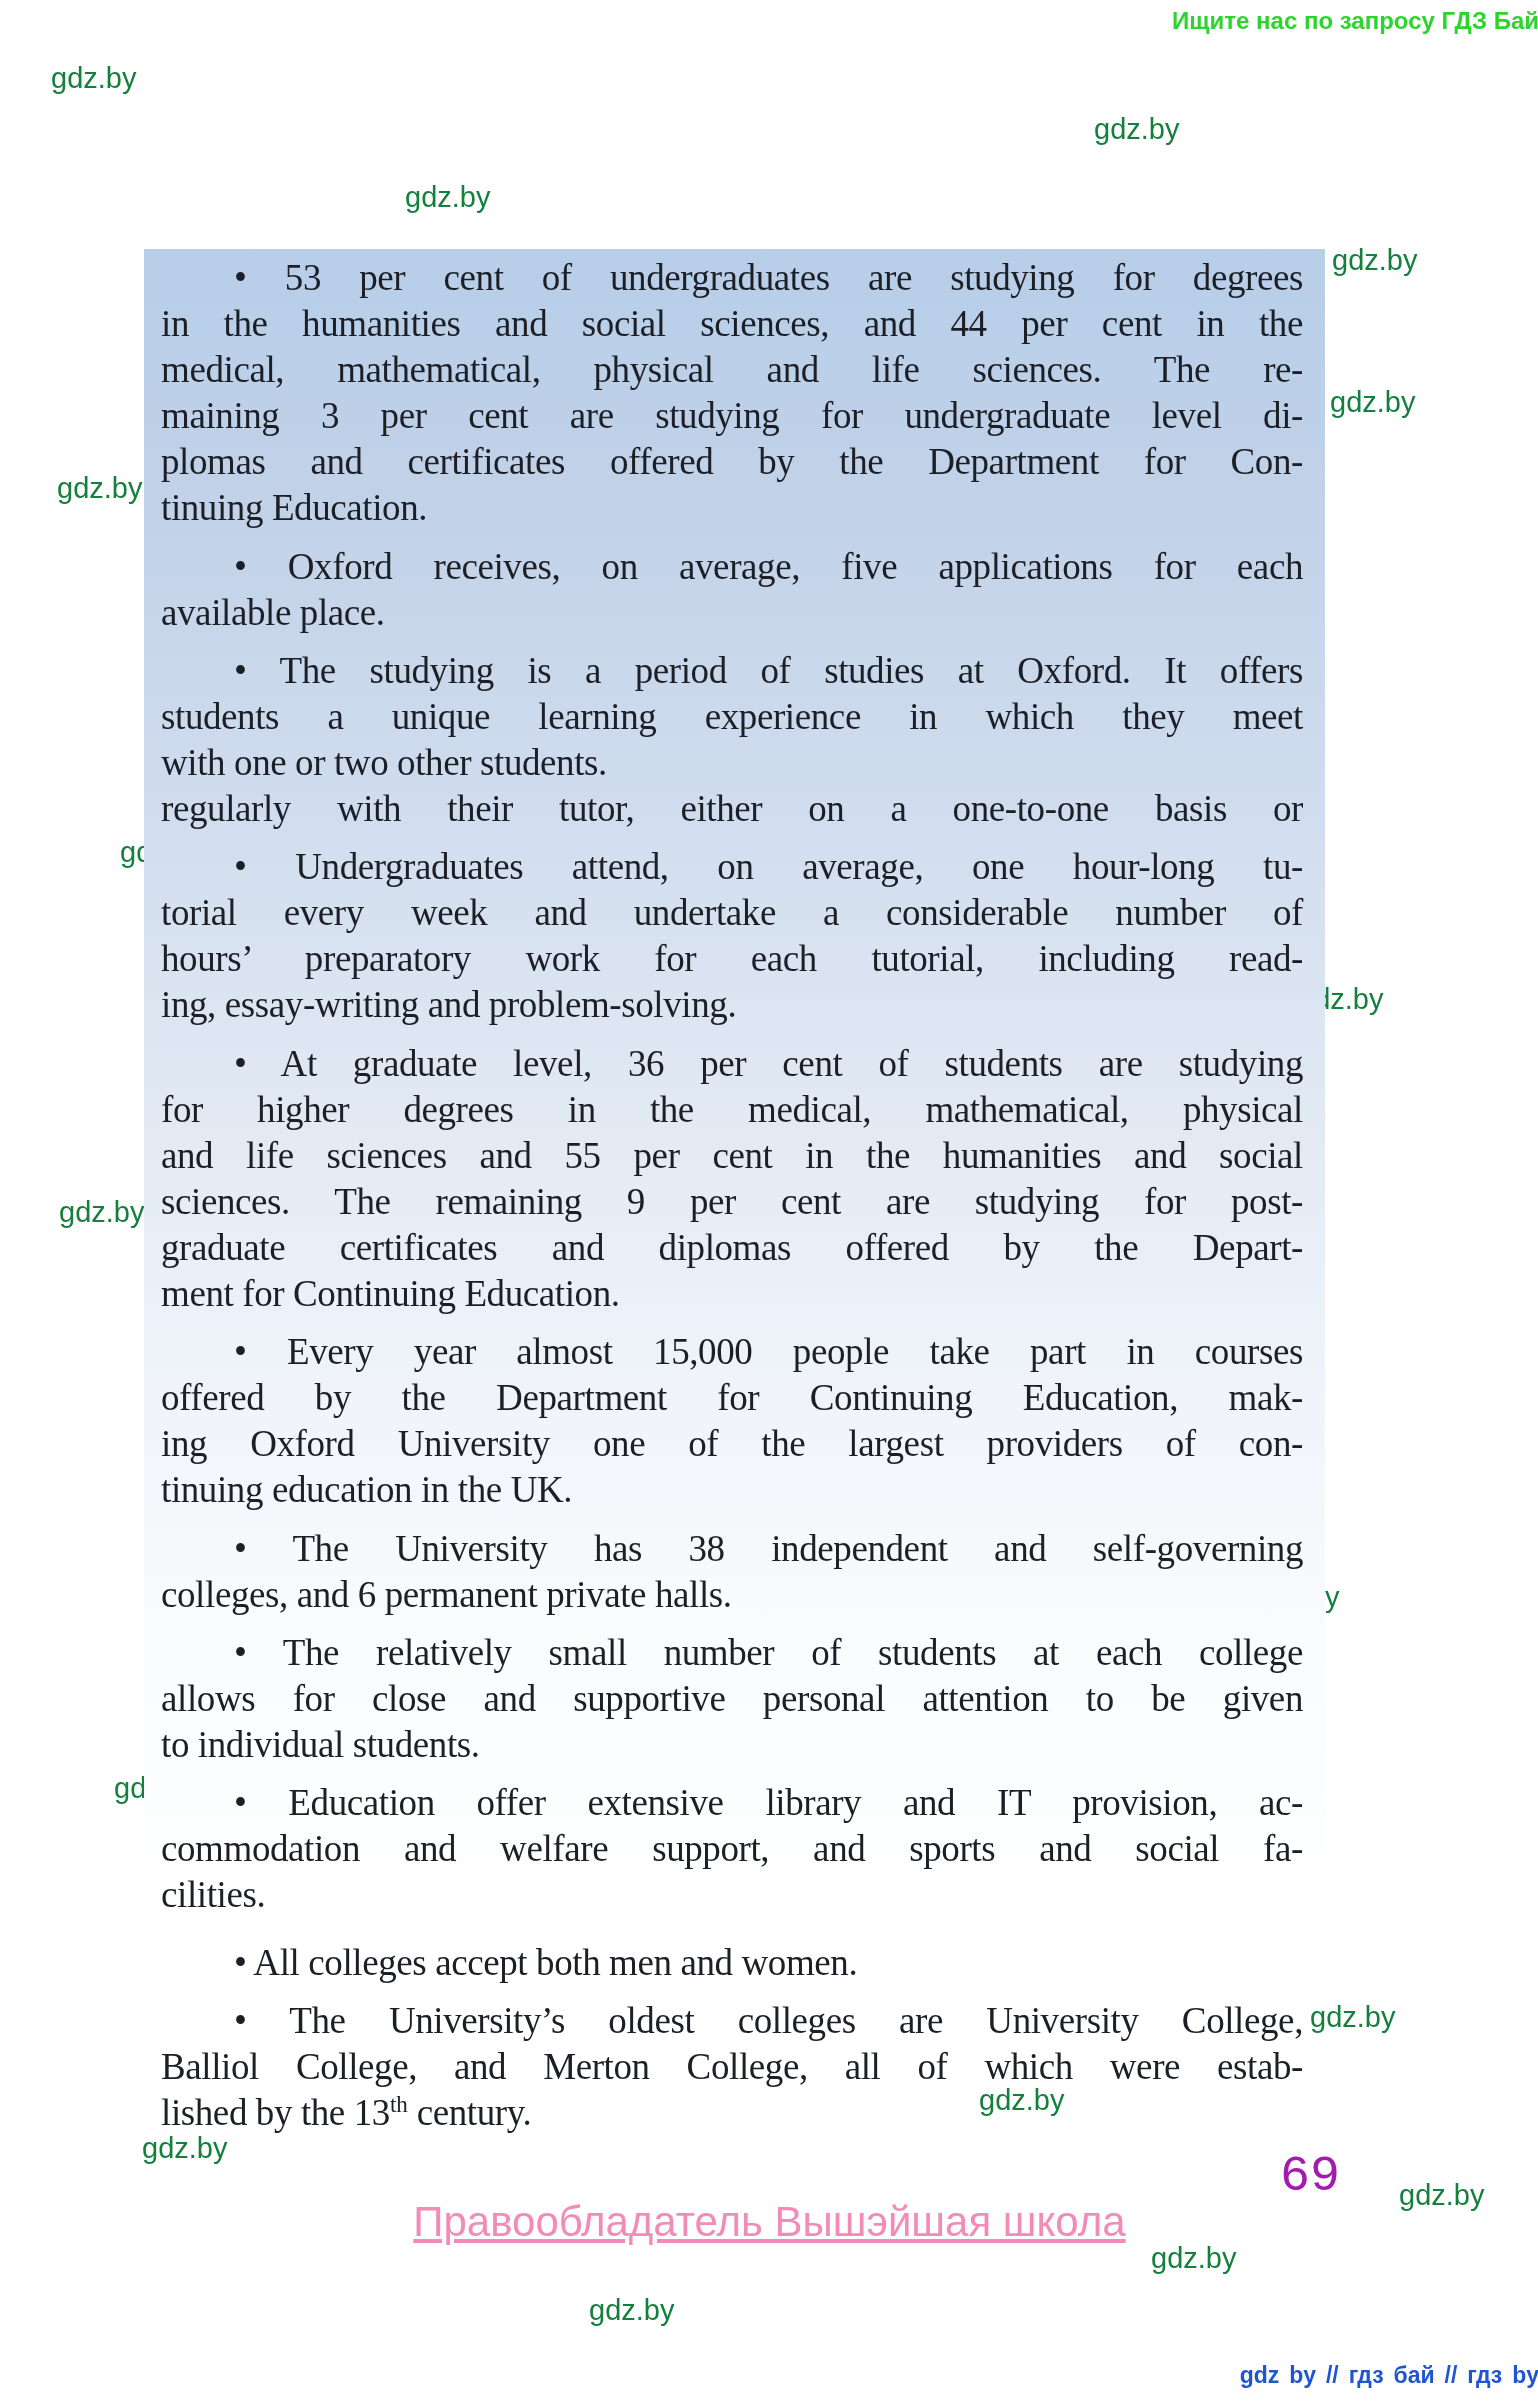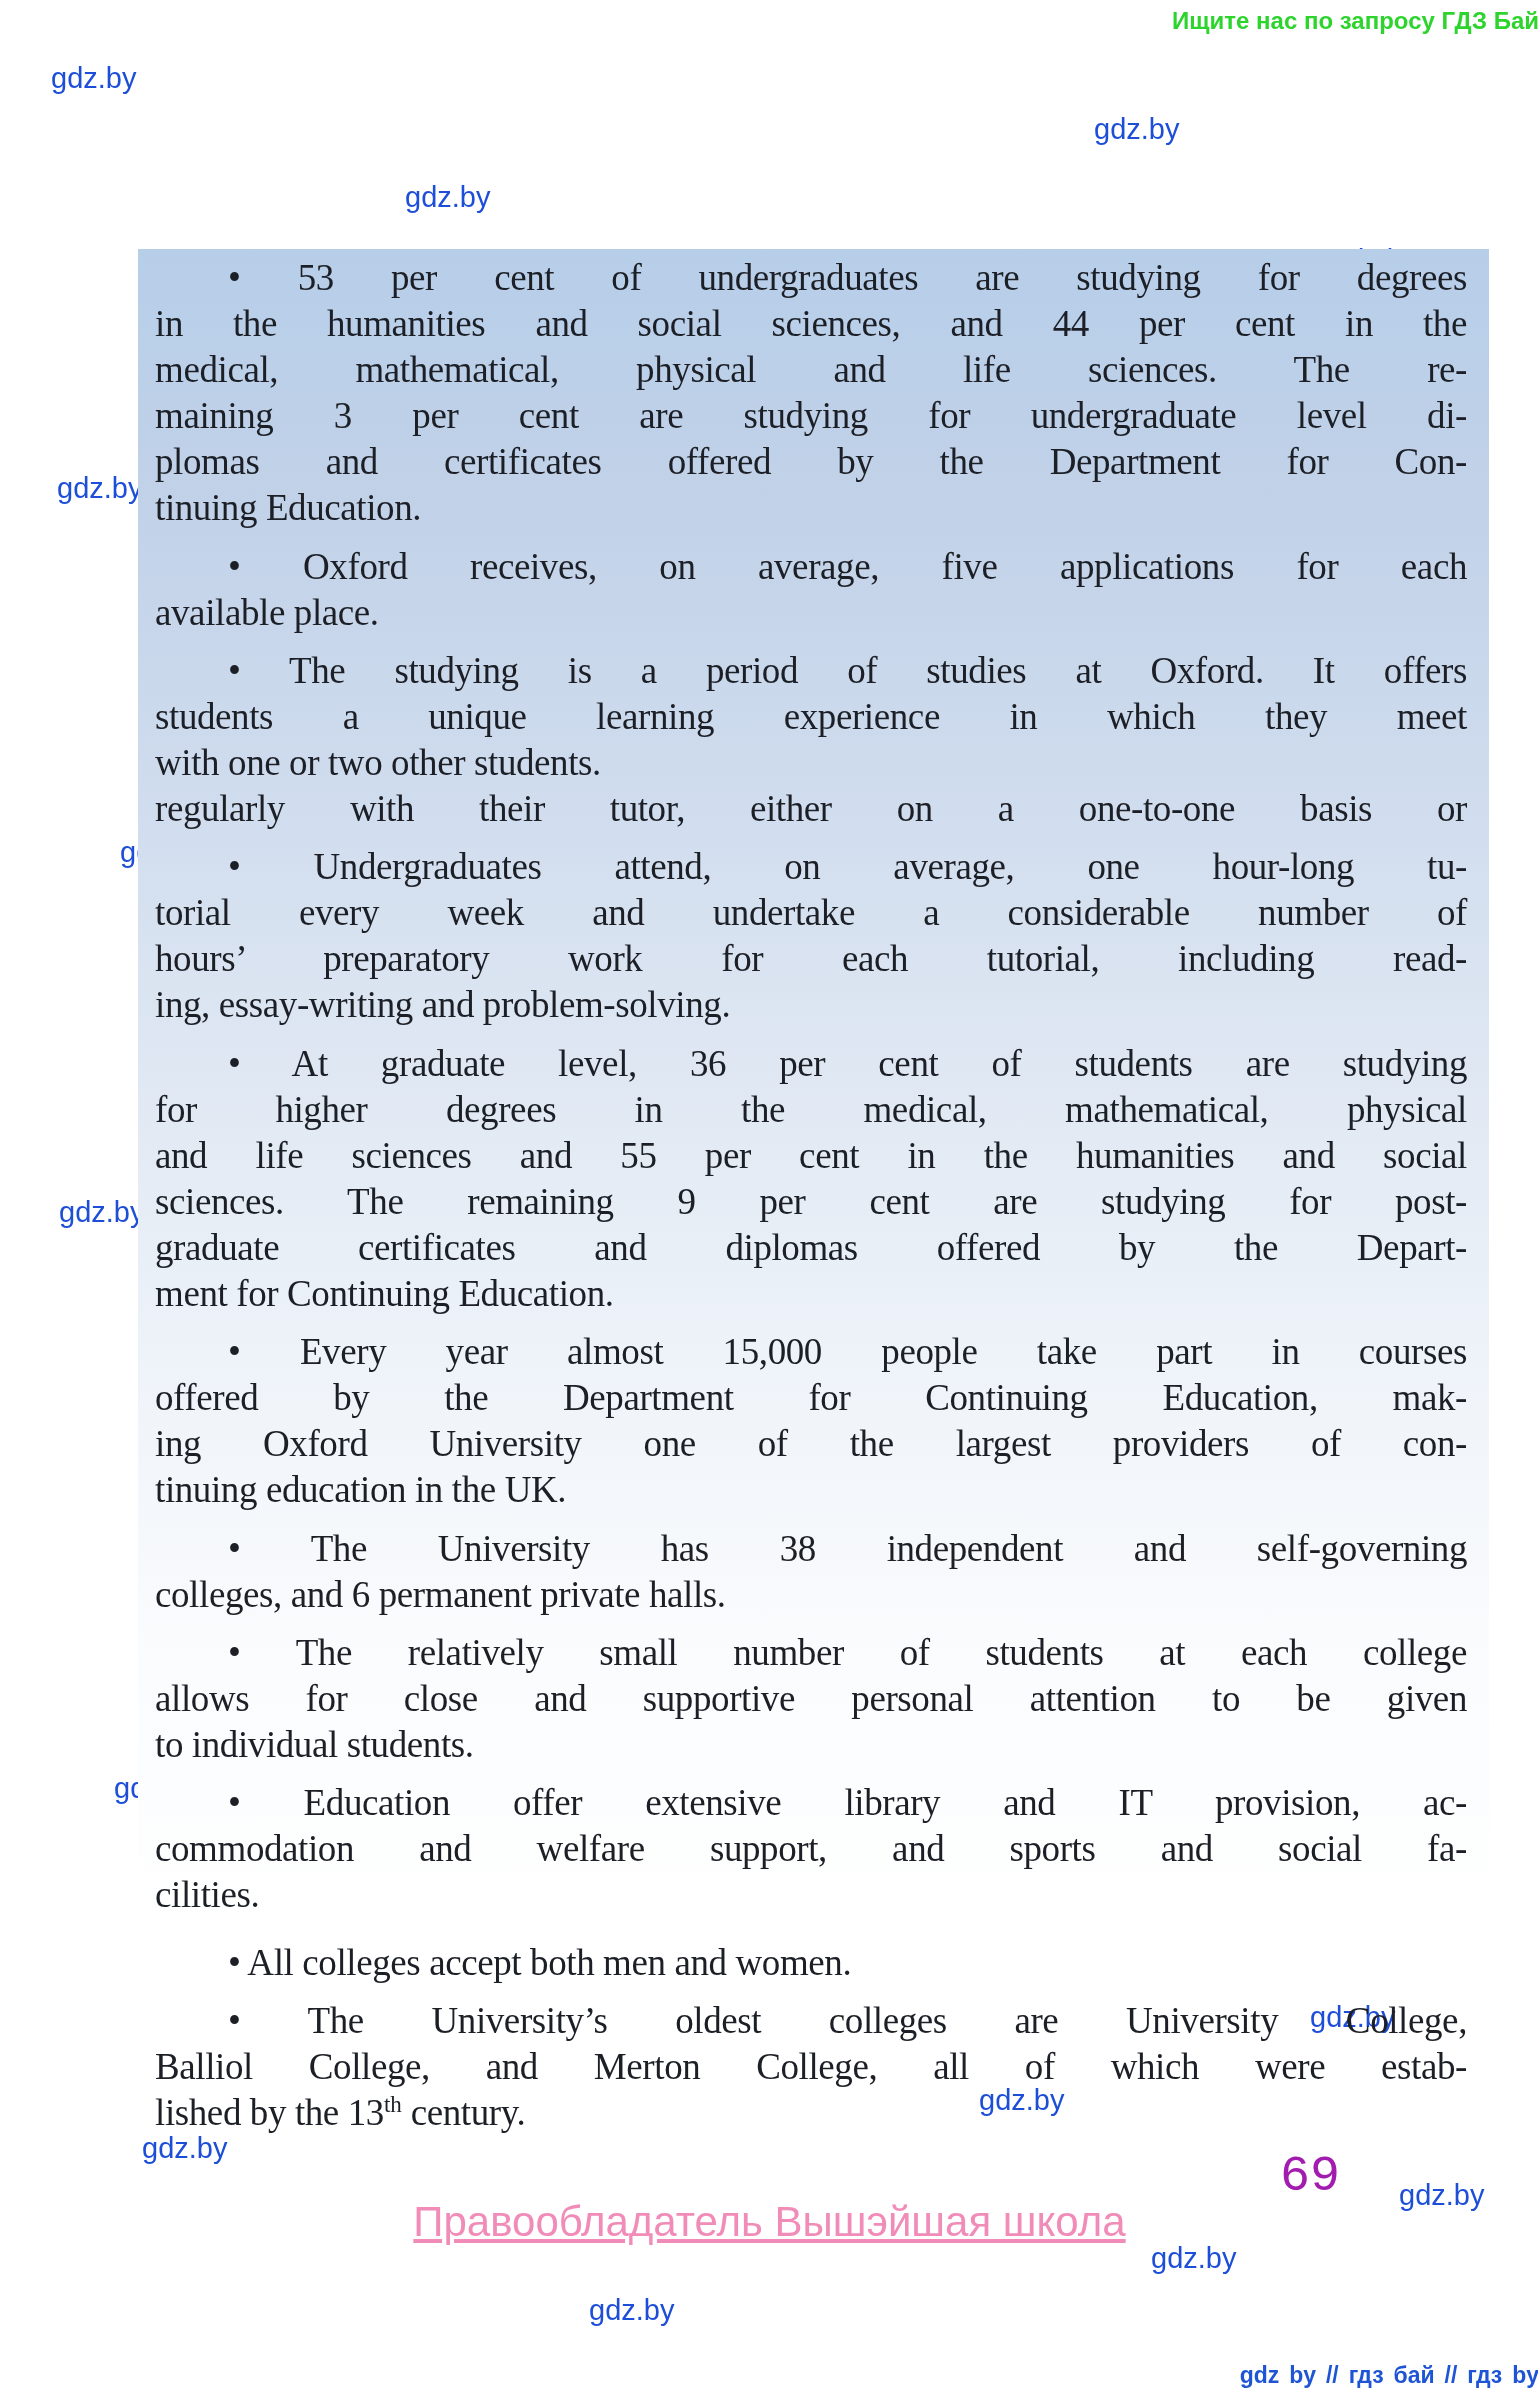--- a/index.html
+++ b/index.html
@@ -13,26 +13,26 @@
   .promo{
     position:absolute;top:7px;left:0;right:0;
     text-align:right;
     font-family:"Liberation Sans","DejaVu Sans",sans-serif;
     font-size:24px;font-weight:bold;
     color:#2ed42e;
   }
   .wm{
     position:absolute;
     font-family:"Liberation Sans","DejaVu Sans",sans-serif;
-    font-size:29px;color:#1d4ed8;
+    font-size:29px;color:#15803d;
     white-space:nowrap;line-height:1;
   }
   .textblock{
     position:absolute;
-    left:138px;top:249px;width:1351px;
+    left:144px;top:249px;width:1181px;
     box-sizing:border-box;
     padding:6.2px 22px 5.3px 17px;
     background:linear-gradient(180deg,
       #b7cee9 0%, #c2d2e8 16%, #cfdcee 32%,
       #e0e8f3 50%, #eef3f9 66%, #f9fbfd 82%, #ffffff 100%);
   }
   .textblock.plain{
     top:1940px;background:none;padding-top:0;padding-bottom:0;
   }
   .para{margin:12.4px 0 0 0;}

